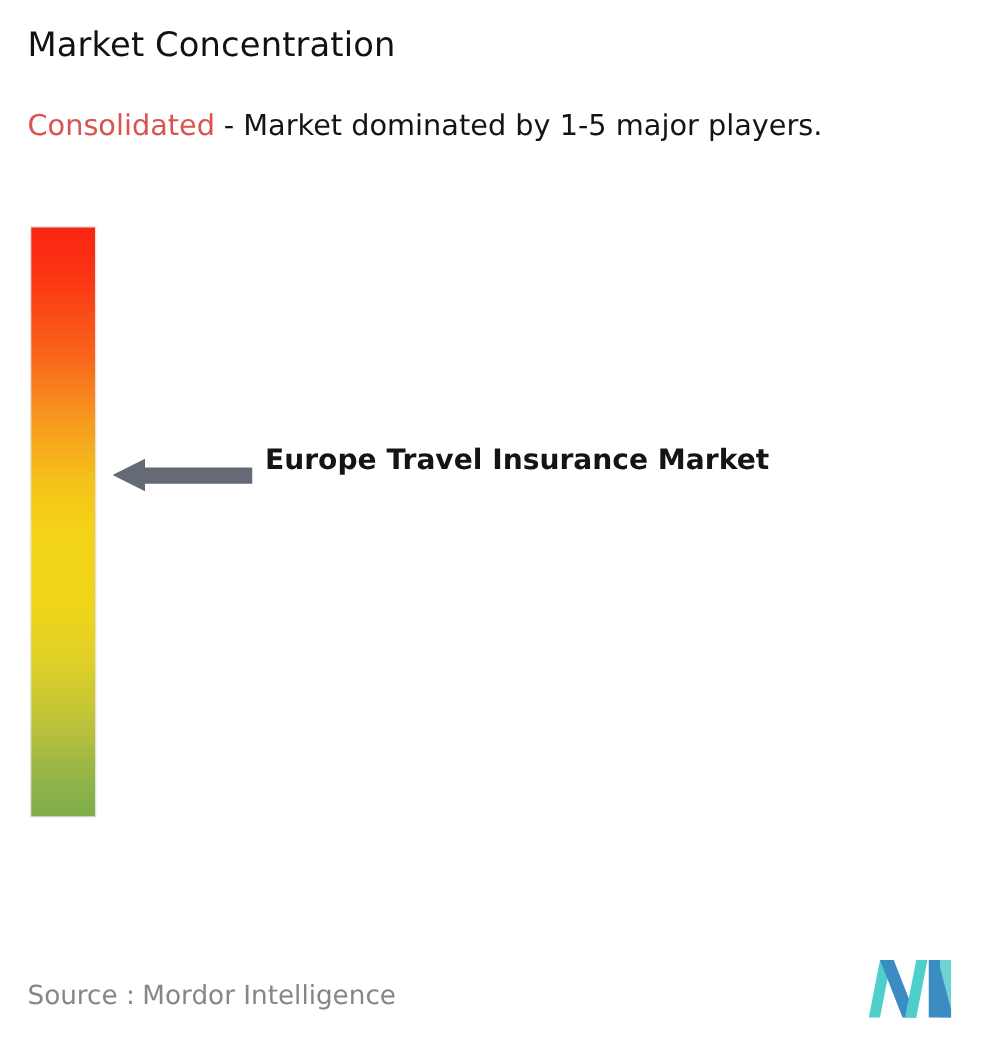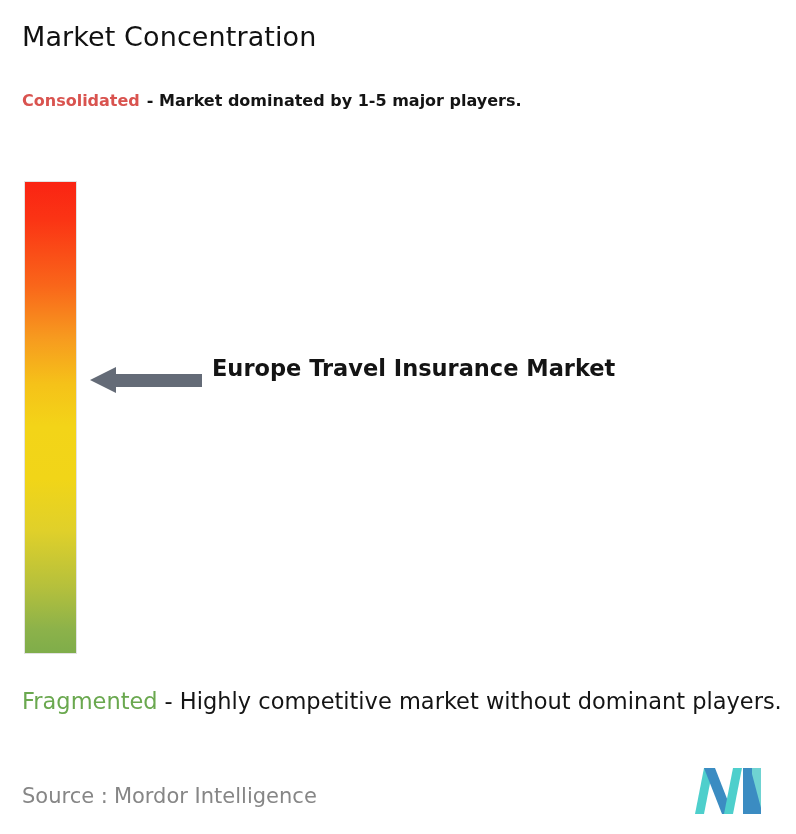--- a/index.html
+++ b/index.html
@@ -33,24 +33,23 @@
     letter-spacing: 0.1px;
     white-space: nowrap;
   }
 
   
   .legend-top {
     position: absolute;
     left: 22px;
     top: 85px;
     width: 756px;
-    font-size: 16px;
+    font-size: 23px;
     line-height: 32px;
     color: #141414;
-    font-weight: bold;
   }
   .legend-top .kw {
     color: #d9534f;
   }
   .legend-gap {
     display: inline-block;
     width: 7px;
   }
 
   
@@ -158,23 +157,20 @@
   <div class="gradient-bar"></div>
 
   <div class="pointer">
     <svg viewBox="0 0 112 28" xmlns="http://www.w3.org/2000/svg">
       <polygon points="0,14 26,1 26,8 112,8 112,21 26,21 26,27" fill="#646b77"></polygon>
     </svg>
   </div>
 
   <div class="pointer-label">Europe Travel Insurance Market</div>
 
-  <div class="legend-bottom">
-    <span class="kw">Fragmented</span><span class="legend-gap"></span><span>- Highly competitive market without dominant players.</span>
-  </div>
 
   <div class="source">
     <span>Source :</span><span class="sep"></span><span>Mordor Intelligence</span>
   </div>
 
   <div class="logo">
     <svg viewBox="0 0 66 48" xmlns="http://www.w3.org/2000/svg">
 
       <polygon points="0,46 9,0 18,0 9,46" fill="#4ecfcc"></polygon>
 

